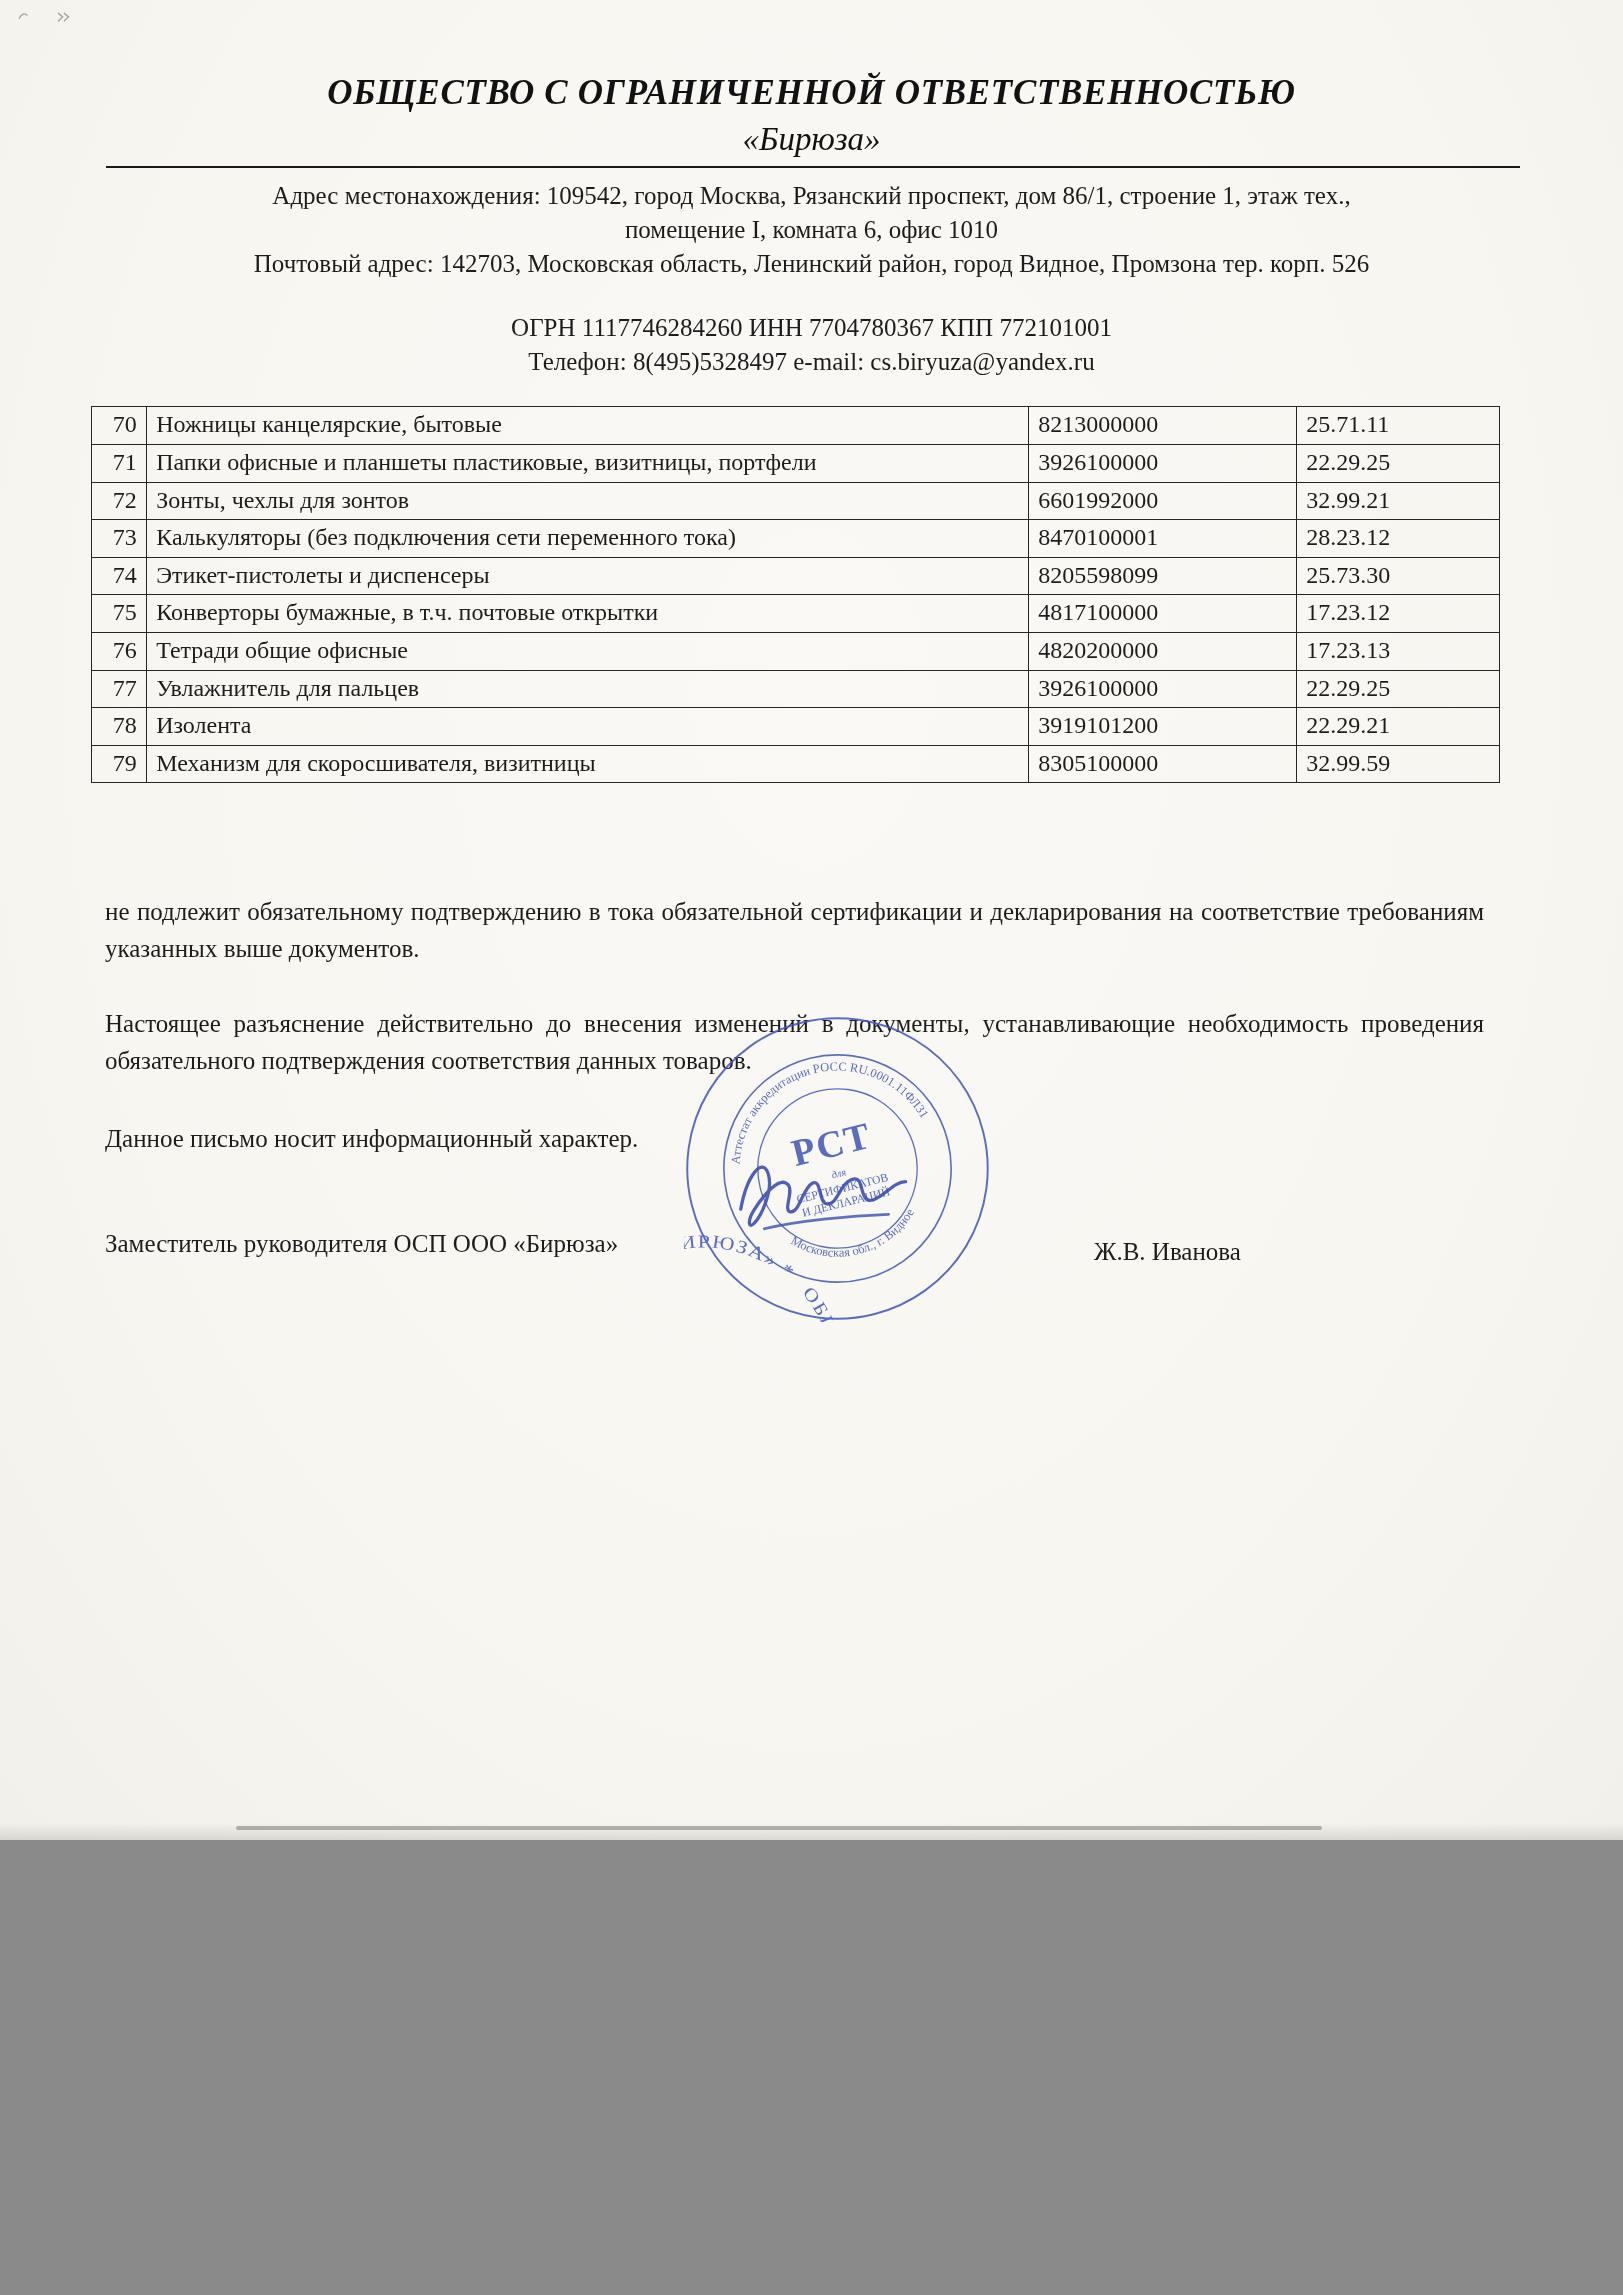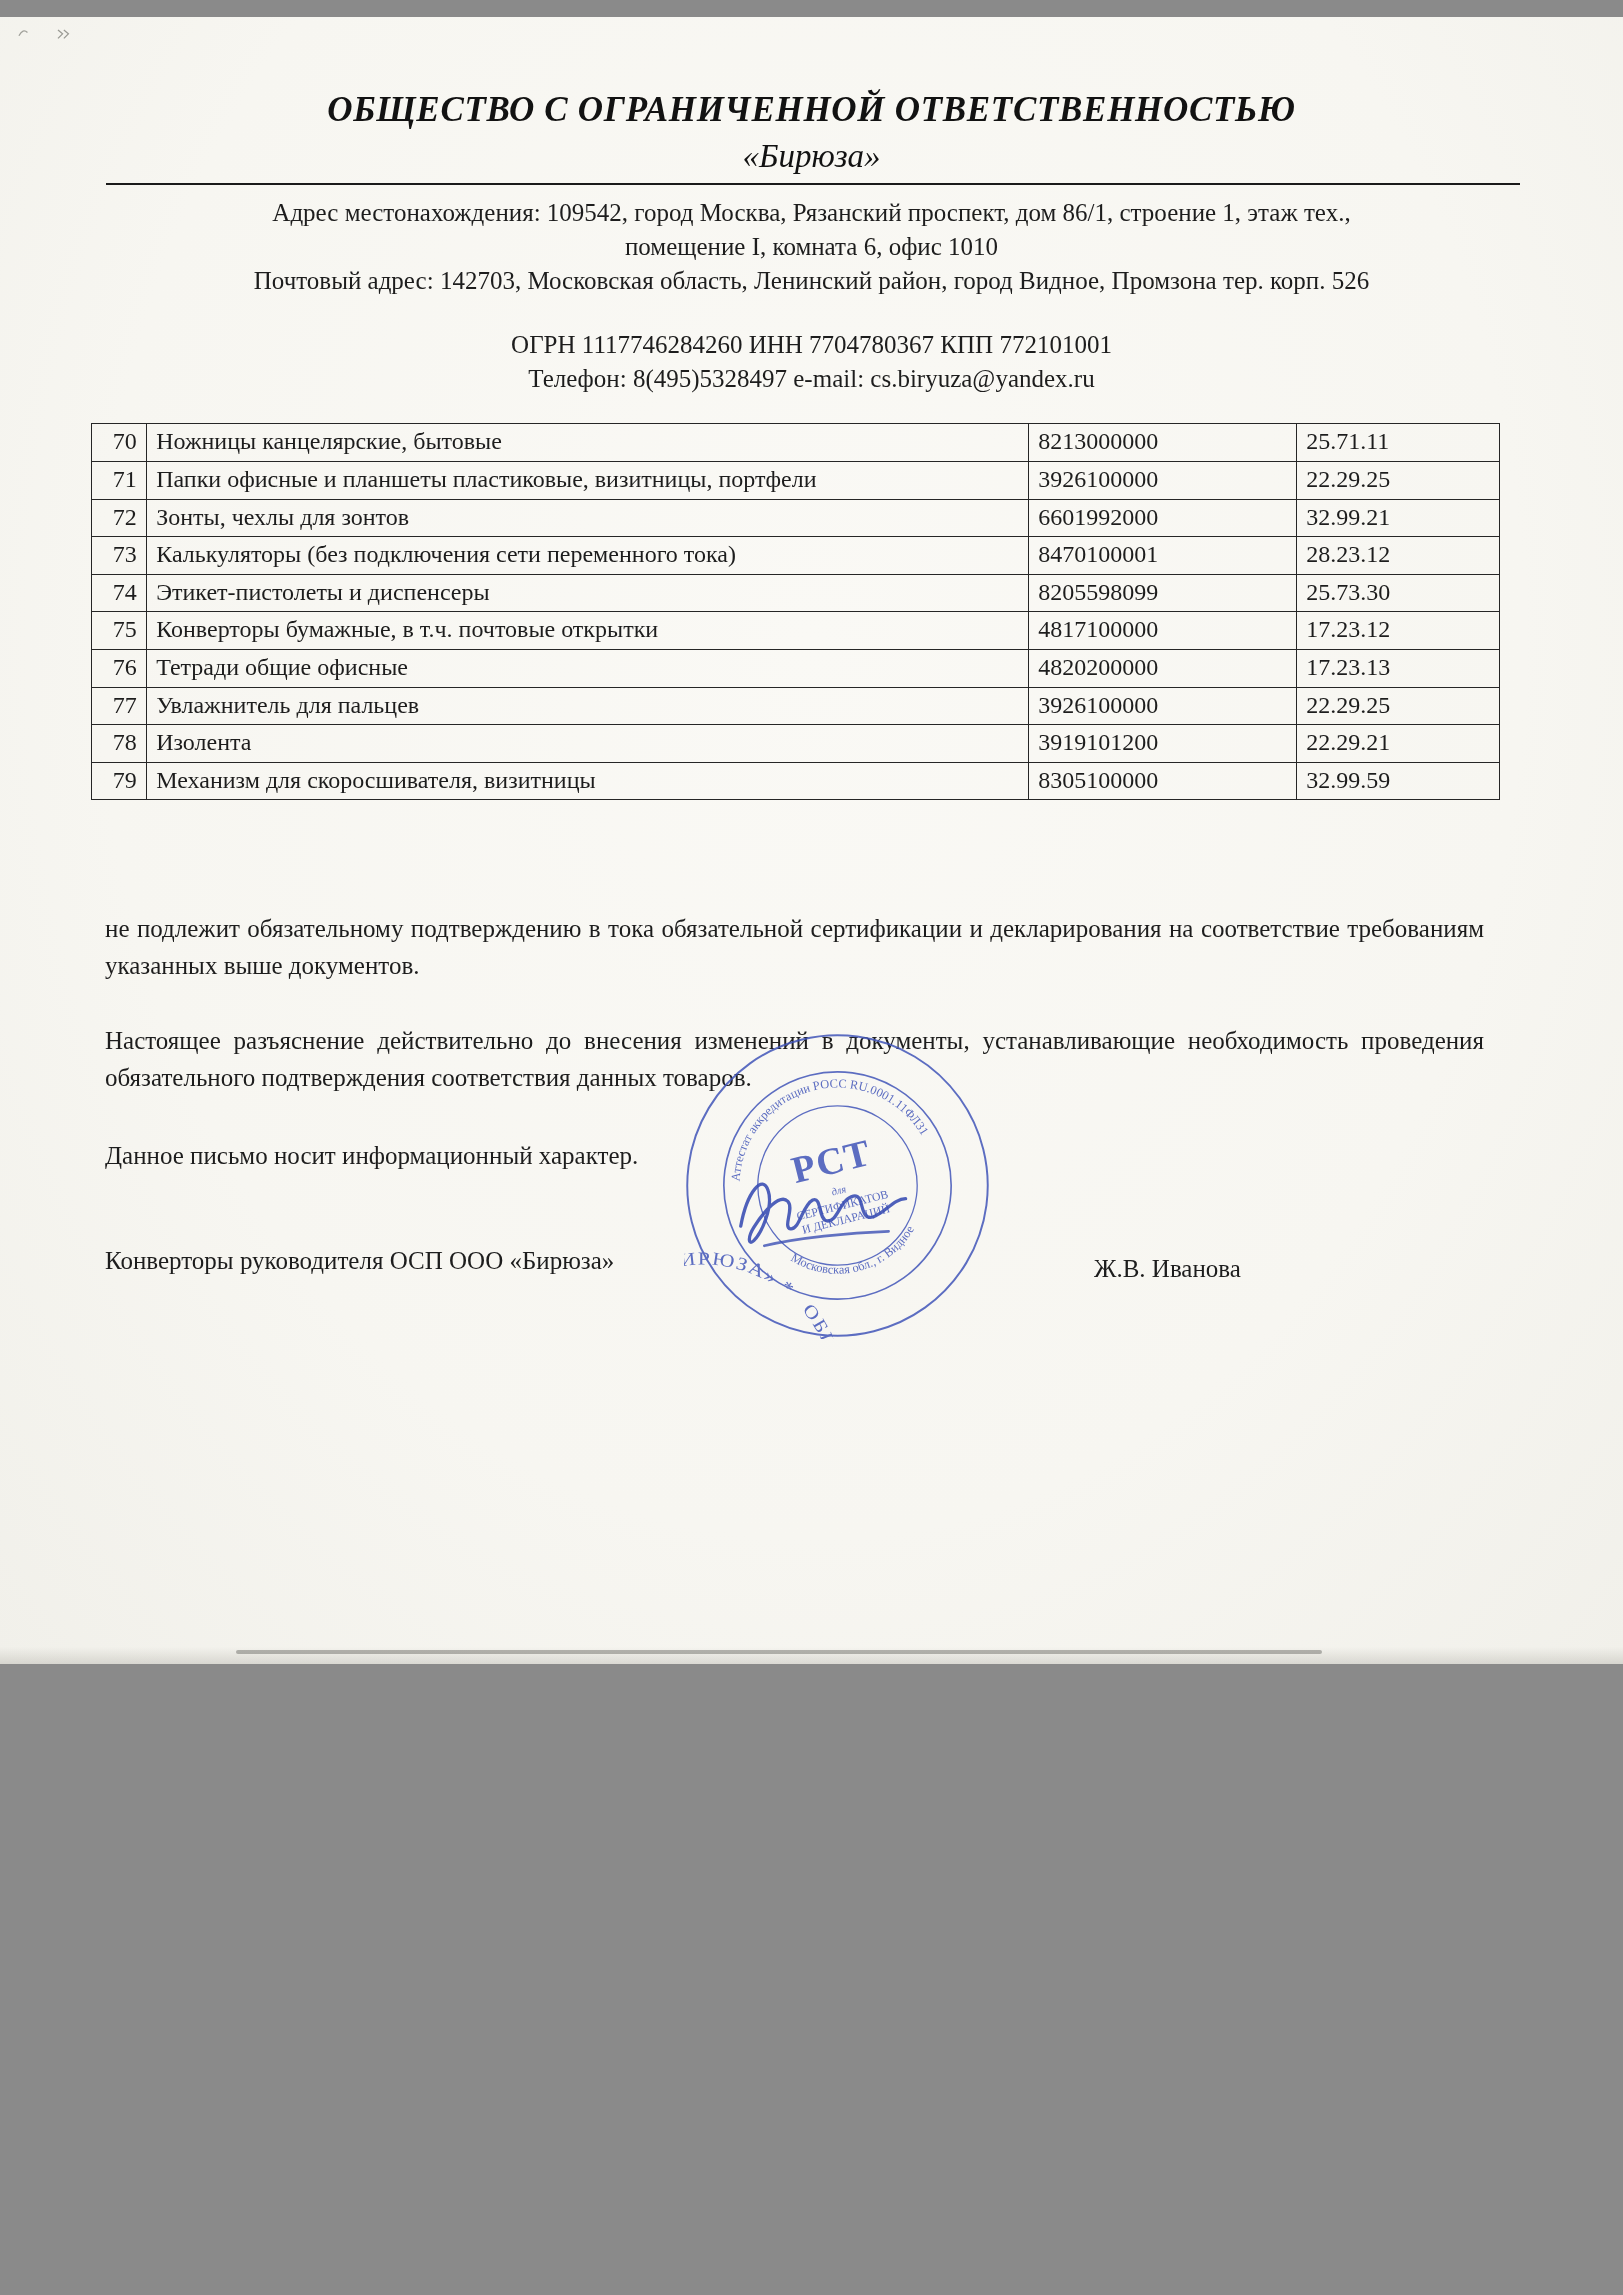--- a/index.html
+++ b/index.html
@@ -1,21 +1,21 @@
 <!DOCTYPE html>
 <html style="font-size:10.5px"><head>
 <meta charset="utf-8">
 <style>
   * { box-sizing: border-box; margin: 0; padding: 0; }
   html, body { margin: 0; padding: 0; background: #8a8a8a; }
   .page {
     position: relative;
     width: 1623px;
-    height: 1647px;
-    margin: 17px auto;
+    height: 1840px;
+    margin: 0 auto;
     background: radial-gradient(ellipse at 50% 38%, #faf9f5 0%, #f7f6f1 62%, #f1f0ea 100%);
     font-family: "Liberation Serif", serif;
     color: #1d1d1d;
     overflow: hidden;
   }
 
   
   .header { padding-top: 73px; text-align: center; }
   .title-form {
     font-size: 35px; font-weight: bold; font-style: italic;
@@ -183,21 +183,21 @@
         <td class="c-okpd">32.99.59</td>
       </tr>
     </tbody>
   </table>
 
   <p class="bodytext p1">не подлежит обязательному подтверждению в тока обязательной сертификации и декларирования на соответствие требованиям указанных выше документов.</p>
   <p class="bodytext p2">Настоящее разъяснение действительно до внесения изменений в документы, устанавливающие необходимость проведения обязательного подтверждения соответствия данных товаров.</p>
   <p class="bodytext p3">Данное письмо носит информационный характер.</p>
 
   <div class="sig-row">
-    <span>Конверторы руководителя ОСП ООО «Бирюза»</span>
+    <span>Заместитель руководителя ОСП ООО «Бирюза»</span>
     <span class="sig-name">Ж.В. Иванова</span>
   </div>
 
   <svg class="stamp" width="307" height="307" viewBox="0 0 470 470">
     <defs>
       <path id="outerArc" d="M 136 406.5 A 198 198 0 1 1 135.9 406.3" fill="none"></path>
       <path id="innerTop" d="M 85 235 A 150 150 0 0 1 385 235" fill="none"></path>
       <path id="innerBottom" d="M 100 235 A 135 135 0 0 0 370 235" fill="none"></path>
     </defs>
     <g transform="rotate(-14 235 235)" opacity="0.84">

